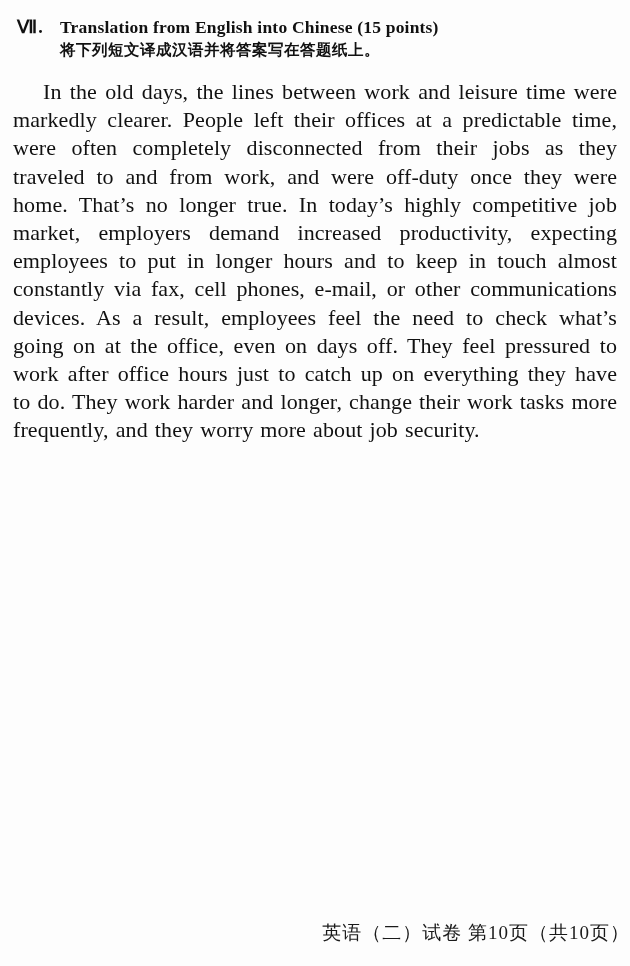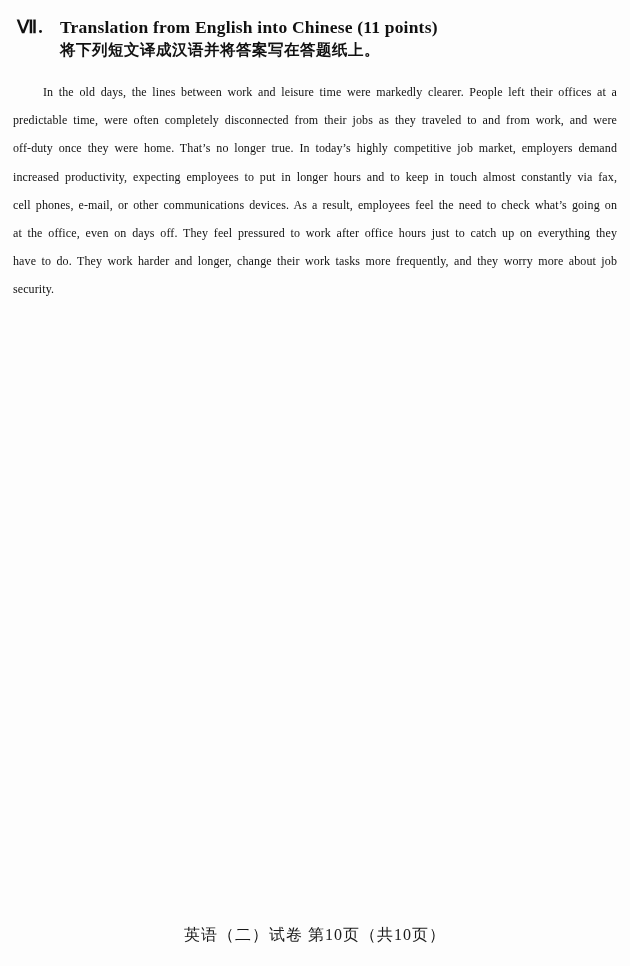--- a/index.html
+++ b/index.html
@@ -44,47 +44,47 @@
   }
   .instruction {
     font-family: "DejaVu Sans", sans-serif;
     font-weight: bold;
     font-size: 15.5px;
     line-height: 22px;
     letter-spacing: 0.5px;
   }
   .passage {
     margin: 17px 13px 0 13px;
-    font-size: 12px;
+    font-size: 22px;
     line-height: 28.2px;
     text-align: justify;
     text-indent: 30px;
     letter-spacing: 0.1px;
     word-spacing: 1.5px;
   }
   .footer {
     position: absolute;
     left: 0;
     bottom: 20px;
     width: 100%;
-    text-align: center;
-    font-size: 16px;
+    text-align: right;
+    font-size: 19px;
     letter-spacing: 1px;
     color: #1a1a1a;
   }
 </style>
 </head>
 <body>
 
 <div class="page">
 
   <div class="section-heading">
     <span class="sec-num">Ⅶ.</span>
     <div class="head-right">
-      <div class="sec-title">Translation from English into Chinese (11 points)</div>
+      <div class="sec-title">Translation from English into Chinese (15 points)</div>
       <div class="instruction">将下列短文译成汉语并将答案写在答题纸上。</div>
     </div>
   </div>
 
   <p class="passage">In the old days, the lines between work and leisure time were markedly clearer. People left their offices at a predictable time, were often completely disconnected from their jobs as they traveled to and from work, and were off-duty once they were home. That’s no longer true. In today’s highly competitive job market, employers demand increased productivity, expecting employees to put in longer hours and to keep in touch almost constantly via fax, cell phones, e-mail, or other communications devices. As a result, employees feel the need to check what’s going on at the office, even on days off. They feel pressured to work after office hours just to catch up on everything they have to do. They work harder and longer, change their work tasks more frequently, and they worry more about job security.</p>
 
   <div class="footer">英语（二）试卷  第10页（共10页）</div>
 
 </div>
 

